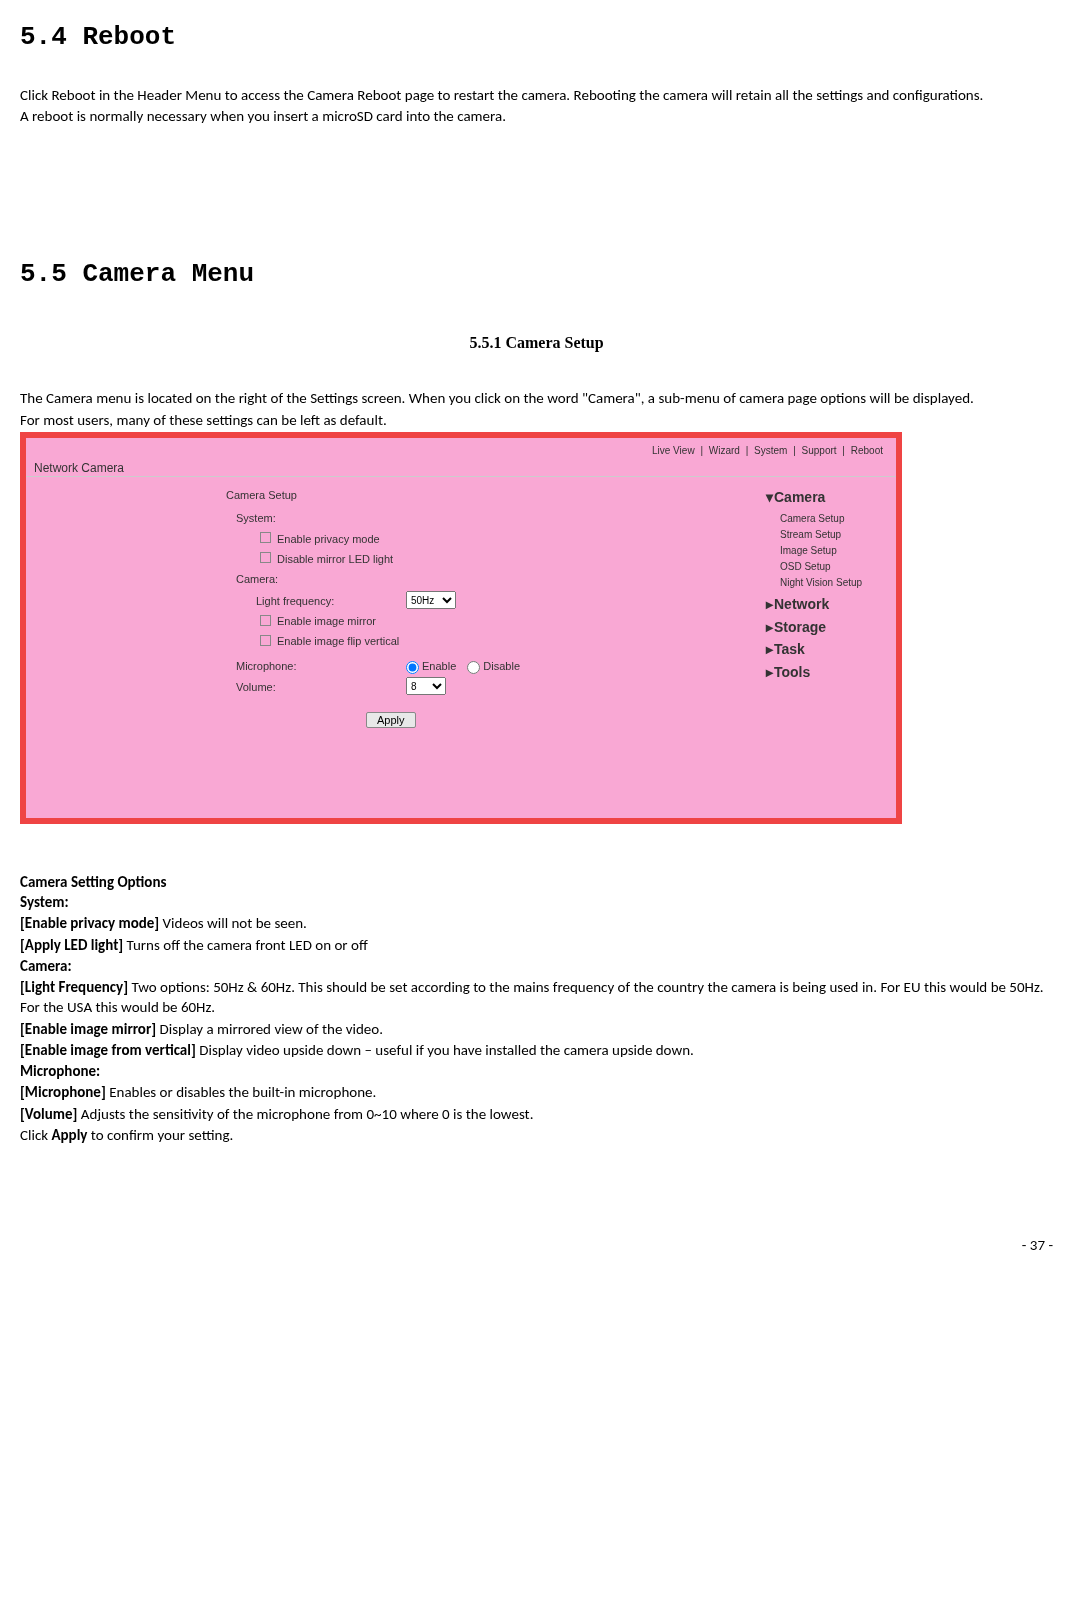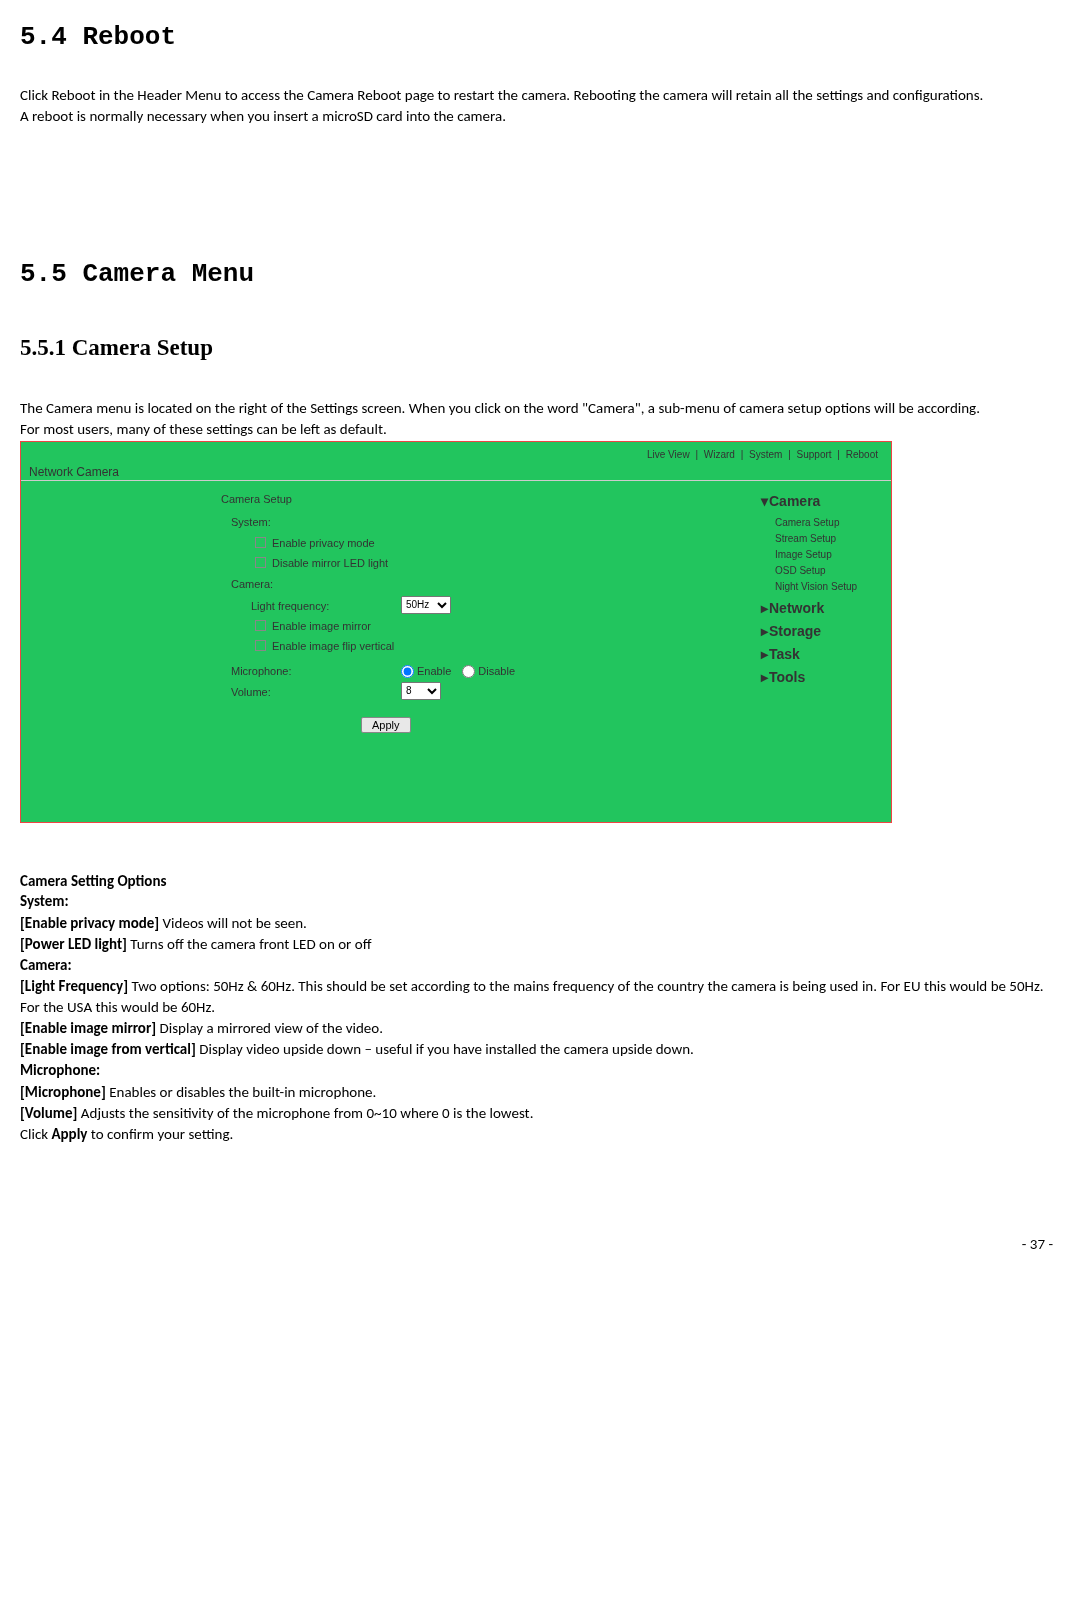--- a/index.html
+++ b/index.html
@@ -15,34 +15,35 @@
       font-family: Liberation Mono, monospace;
       font-size: 26px;
       font-weight: bold;
       margin: 0 0 30px 0;
     }
     .h2.mt {
       margin-top: 130px;
     }
     .h3 {
       font-family: "Times New Roman", serif;
-      font-size: 23px;
+      font-size: 16px;
       font-weight: bold;
       margin: 40px 0 35px 0;
+      text-align: center;
     }
     p.body {
       margin: 0 0 1px 0;
     }
     .screenshot-wrap {
-      border: 1px solid #ef4444;
+      border: 6px solid #ef4444;
       width: 870px;
       height: 380px;
       margin: 2px 8px 0 0;
       position: relative;
-      background: #22c55e;
+      background: #f9a8d4;
       font-family: Arial, sans-serif;
     }
     .topnav {
       position: absolute;
       top: 6px;
       right: 10px;
       font-size: 10px;
       color: #333;
     }
     .topnav span { margin: 0 3px; }
@@ -138,21 +139,21 @@
   </style>
 </head>
 <body>
 
 <div class="h2">5.4 Reboot</div>
 <p class="body">Click Reboot in the Header Menu to access the Camera Reboot page to restart the camera. Rebooting the camera will retain all the settings and configurations.</p>
 <p class="body">A reboot is normally necessary when you insert a microSD card into the camera.</p>
 
 <div class="h2 mt">5.5 Camera Menu</div>
 <div class="h3">5.5.1 Camera Setup</div>
-<p class="body">The Camera menu is located on the right of the Settings screen. When you click on the word "Camera", a sub-menu of camera setup options will be according.</p>
+<p class="body">The Camera menu is located on the right of the Settings screen. When you click on the word "Camera", a sub-menu of camera page options will be displayed.</p>
 <p class="body">For most users, many of these settings can be left as default.</p>
 
 <div class="screenshot-wrap">
   <div class="topnav">
     <span>Live View</span> |
     <span>Wizard</span> |
     <span>System</span> |
     <span>Support</span> |
     <span>Reboot</span>
   </div>
@@ -209,21 +210,21 @@
     <div class="cat"><span class="tri">▸</span><span>Network</span></div>
     <div class="cat"><span class="tri">▸</span><span>Storage</span></div>
     <div class="cat"><span class="tri">▸</span><span>Task</span></div>
     <div class="cat"><span class="tri">▸</span><span>Tools</span></div>
   </div>
 </div>
 
 <p class="option-heading">Camera Setting Options</p>
 <p class="body bold">System:</p>
 <p class="body"><span class="bold">[Enable privacy mode]</span><span> Videos will not be seen.</span></p>
-<p class="body"><span class="bold">[Power LED light]</span><span> Turns off the camera front LED on or off</span></p>
+<p class="body"><span class="bold">[Apply LED light]</span><span> Turns off the camera front LED on or off</span></p>
 <p class="body bold">Camera:</p>
 <p class="body"><span class="bold">[Light Frequency]</span><span> Two options: 50Hz &amp; 60Hz. This should be set according to the mains frequency of the country the camera is being used in. For EU this would be 50Hz. For the USA this would be 60Hz.</span></p>
 <p class="body"><span class="bold">[Enable image mirror]</span><span> Display a mirrored view of the video.</span></p>
 <p class="body"><span class="bold">[Enable image from vertical]</span><span> Display video upside down – useful if you have installed the camera upside down.</span></p>
 <p class="body bold">Microphone:</p>
 <p class="body"><span class="bold">[Microphone]</span><span> Enables or disables the built-in microphone.</span></p>
 <p class="body"><span class="bold">[Volume]</span><span> Adjusts the sensitivity of the microphone from 0~10 where 0 is the lowest.</span></p>
 <p class="body"><span>Click </span><span class="bold">Apply</span><span> to confirm your setting.</span></p>
 
 <div class="page-num">- 37 -</div>

